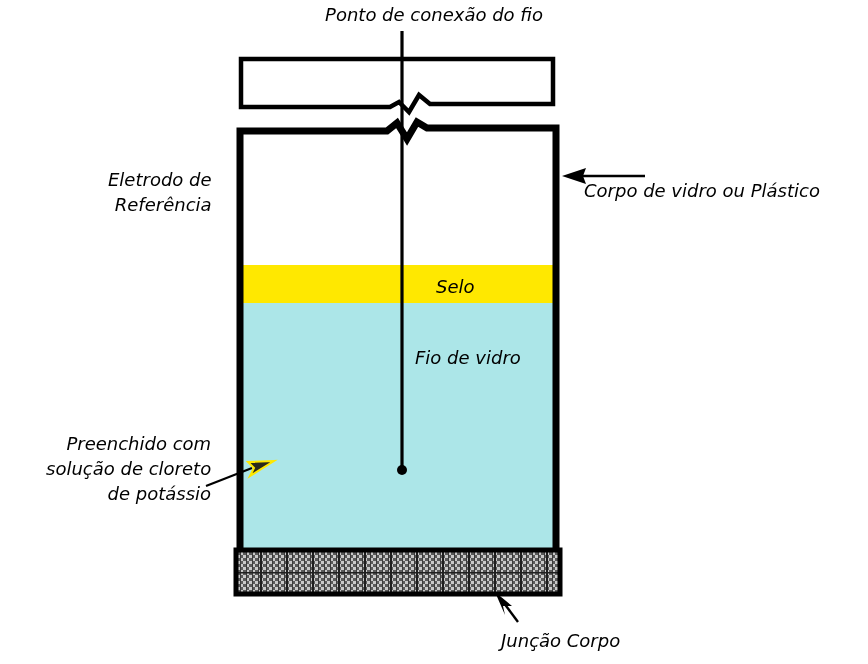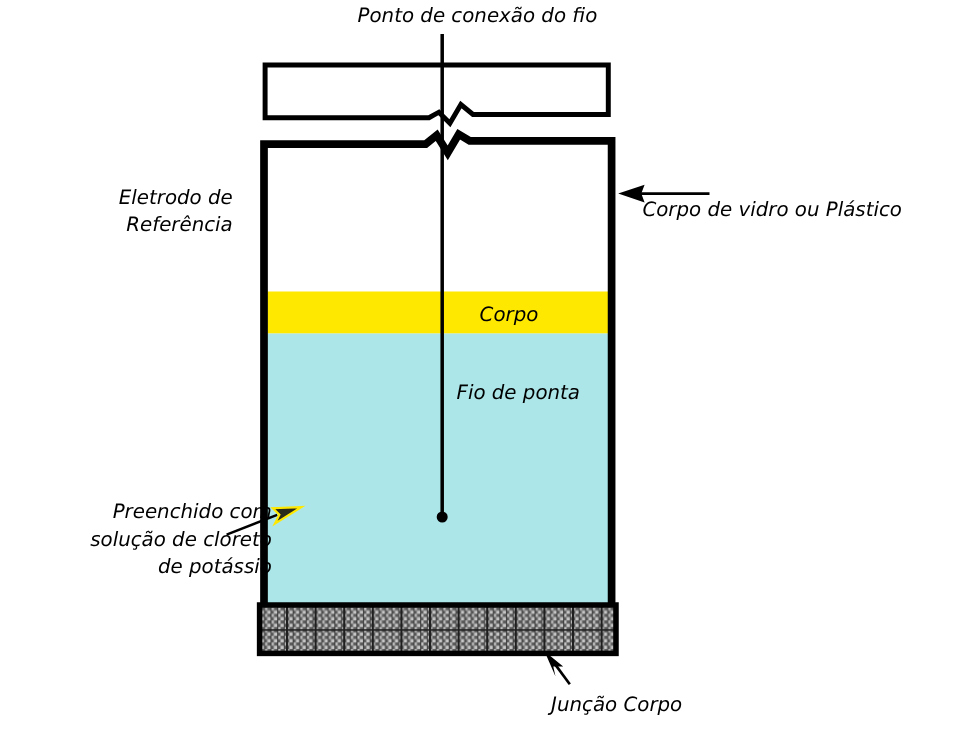--- a/index.html
+++ b/index.html
@@ -34,21 +34,21 @@
   }
   .lbl.center { text-align: center; }
   .lbl.left   { text-align: right; }
 
   
   #label-title          { left: 434px; top: 2px;   transform: translateX(-50%); }
   #label-reference      { left: 108px; top: 167px; }
   #label-body           { left: 584px; top: 178px; }
   #label-seal           { left: 436px; top: 274px; }
   #label-silver-wire    { left: 415px; top: 345px; }
-  #label-filled         { left: 46px;  top: 453px; margin-left: 36px; }
+  #label-filled         { left: 46px;  top: 431px; }
   #label-tip            { left: 344px; top: 473px; }
   #label-junction       { left: 501px; top: 628px; }
 </style>
 </head>
 <body>
 
 <div id="stage">
 
   <svg id="art" viewBox="0 0 868 664" xmlns="http://www.w3.org/2000/svg">
     <defs>
@@ -92,23 +92,23 @@
     <polygon points="495,592 505,615 503,606 512,606" fill="#000000"></polygon>
   </svg>
 
   <div class="lbl center" id="label-title">Ponto de conexão do fio</div>
 
   <div class="lbl left" id="label-reference">Eletrodo de
 Referência</div>
 
   <div class="lbl left" id="label-body">Corpo de vidro ou Plástico</div>
 
-  <div class="lbl left" id="label-seal">Corpo</div>
+  <div class="lbl left" id="label-seal">Selo</div>
 
-  <div class="lbl left" id="label-silver-wire">Fio de ponta</div>
+  <div class="lbl left" id="label-silver-wire">Fio de vidro</div>
 
   <div class="lbl left" id="label-filled">Preenchido com
 solução de cloreto
 de potássio</div>
 
 
   <div class="lbl left" id="label-junction">Junção Corpo</div>
 
 </div>
 

